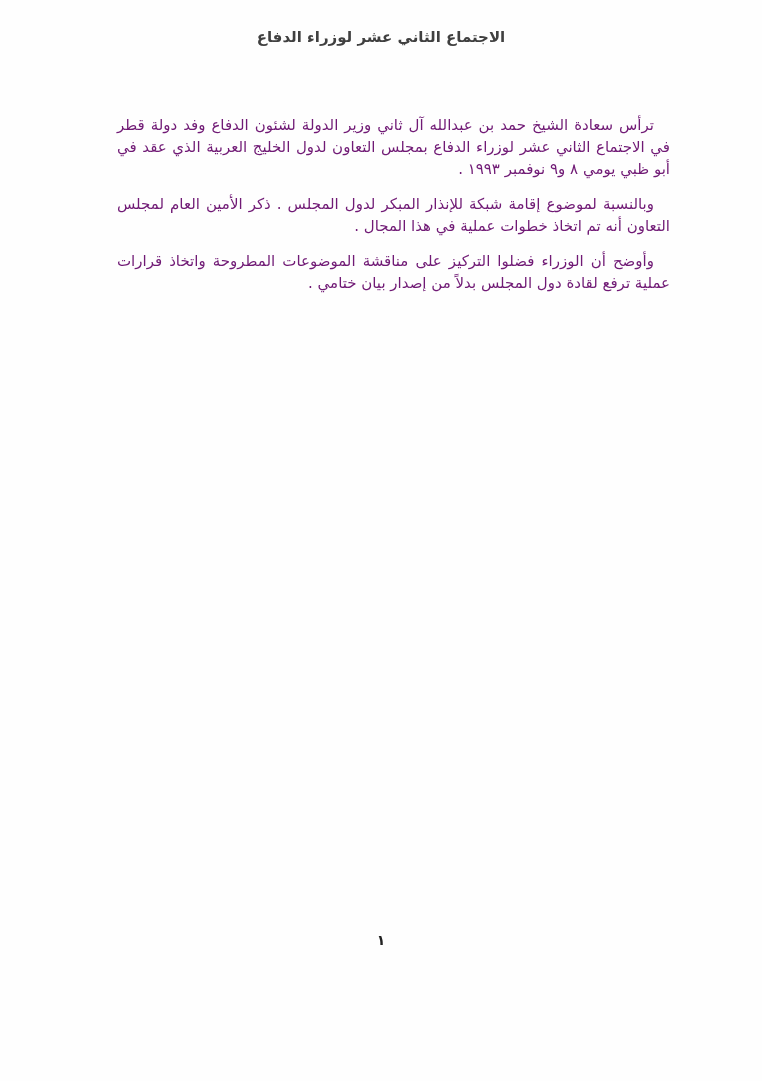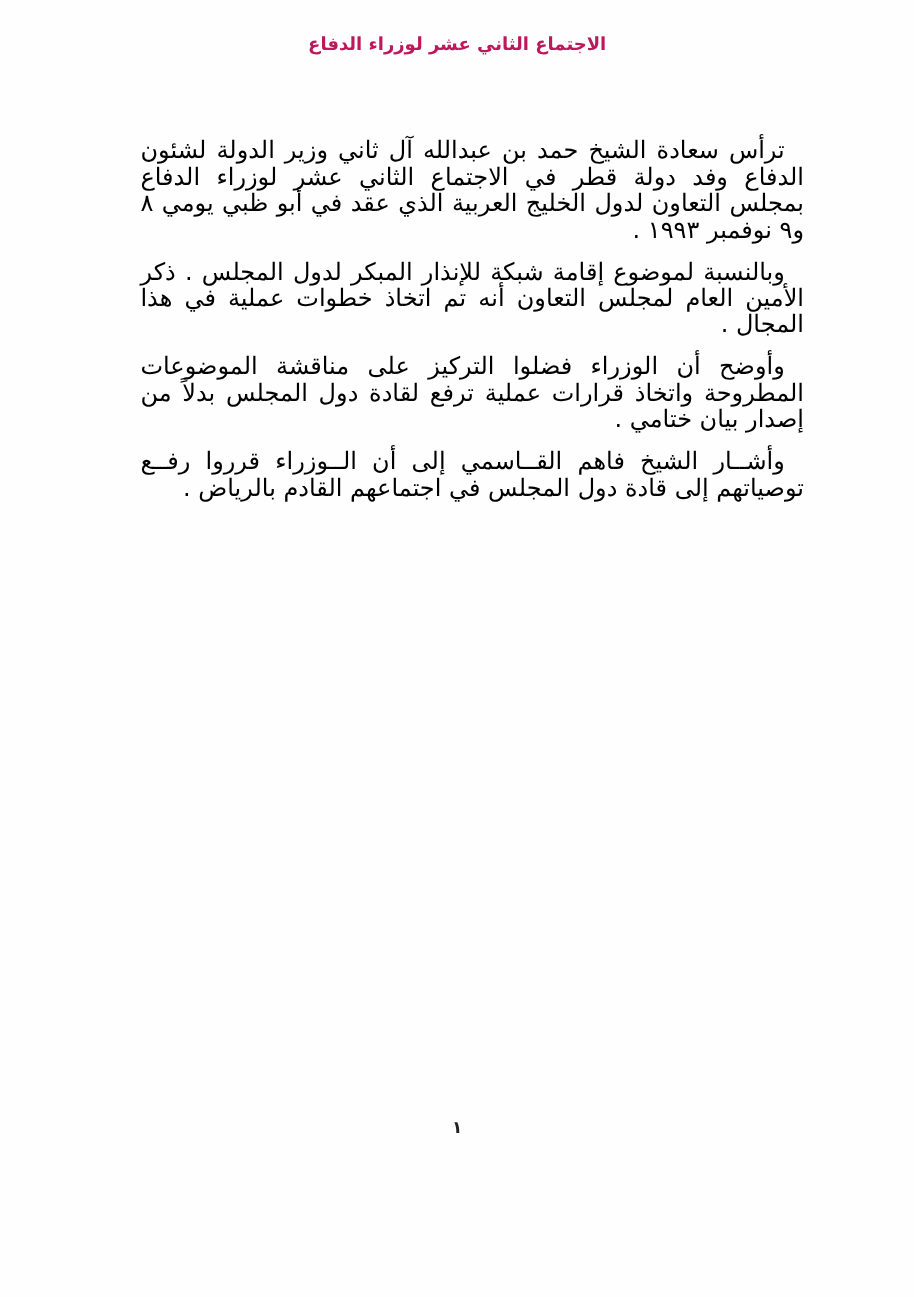--- a/index.html
+++ b/index.html
@@ -20,28 +20,28 @@
     .titles {
       padding-top: 28px;
       text-align: center;
     }
     .title-line {
       font-size: 15px;
       font-weight: bold;
       line-height: 18px;
       margin-bottom: 30px;
       letter-spacing: 0.3px;
-      color: #be185d;
+      color: #404040;
     }
     .body-text {
       margin: 68px 92px 0 117px;
-      font-size: 20px;
+      font-size: 15px;
       line-height: 22px;
       text-align: justify;
-      color: #000000;
+      color: #701a75;
     }
     .body-text p {
       text-indent: 16px;
       margin-bottom: 13px;
     }
     .page-number {
       position: absolute;
       top: 932px;
       left: 0;
       right: 0;
@@ -57,18 +57,17 @@
 <div class="page">
 
   <header class="titles">
     <div class="title-line">الاجتماع الثاني عشر لوزراء الدفاع</div>
   </header>
 
   <main class="body-text">
     <p>ترأس سعادة الشيخ حمد بن عبدالله آل ثاني وزير الدولة لشئون الدفاع وفد دولة قطر في الاجتماع الثاني عشر لوزراء الدفاع بمجلس التعاون لدول الخليج العربية الذي عقد في أبو ظبي يومي ٨ و٩ نوفمبر ١٩٩٣ .</p>
     <p>وبالنسبة لموضوع إقامة شبكة للإنذار المبكر لدول المجلس . ذكر الأمين العام لمجلس التعاون أنه تم اتخاذ خطوات عملية في هذا المجال .</p>
     <p>وأوضح أن الوزراء فضلوا التركيز على مناقشة الموضوعات المطروحة واتخاذ قرارات عملية ترفع لقادة دول المجلس بدلاً من إصدار بيان ختامي .</p>
-    <p>وأشــار الشيخ فاهم القــاسمي إلى أن الــوزراء قرروا رفــع توصياتهم إلى قادة دول المجلس في اجتماعهم القادم بالرياض .</p>
   </main>
 
   <footer class="page-number">١</footer>
 
 </div>
 
 </body></html>

